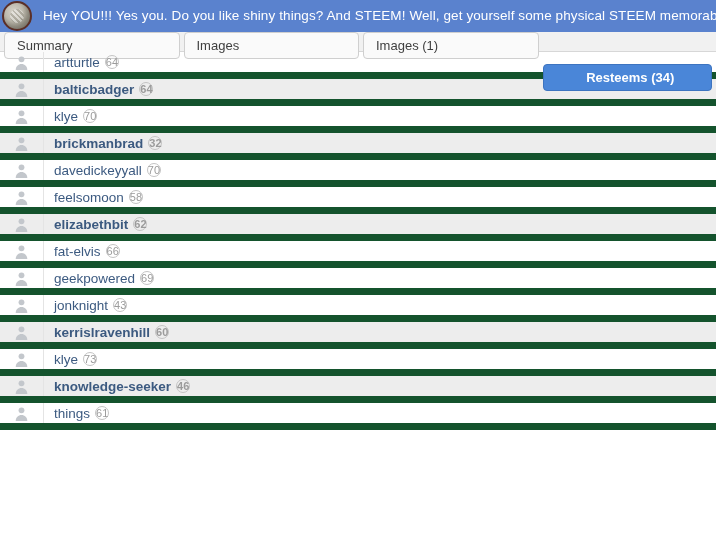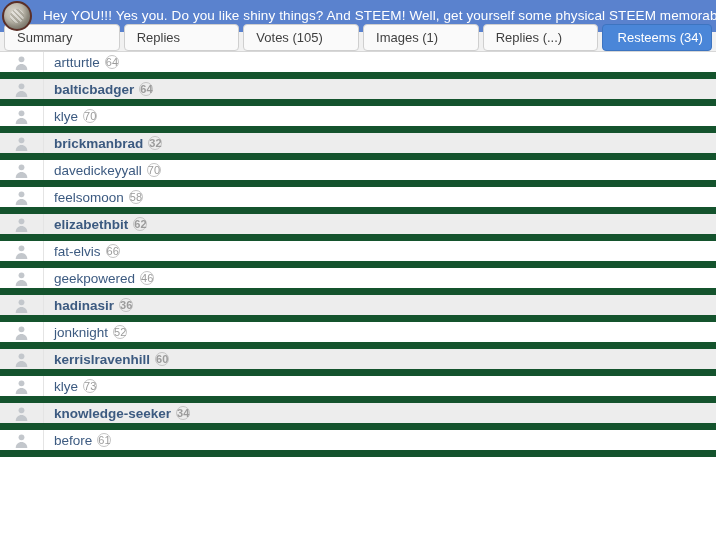--- a/index.html
+++ b/index.html
@@ -57,21 +57,21 @@
     margin-left: 11px;
     letter-spacing: .1px;
   }
 
   
   .tabbar {
     height: 20px;
     background: #f1f1f1;
     border-bottom: 1px solid #d7d7d7;
     display: flex;
-    align-items: flex-end;
+    align-items: flex-start;
     padding: 0 4px;
     box-sizing: border-box;
     gap: 4px;
   }
   .tab {
     flex: 1 1 0;
     height: 27px;
     background: #fafafa;
     border: 1px solid #cfcfcf;
     border-radius: 4px;
@@ -82,23 +82,24 @@
     font-size: 13px;
     color: #3f3f3f;
     cursor: pointer;
     white-space: nowrap;
     overflow: hidden;
   }
   .tab.active {
     background: #4a86d8;
     border-color: #3d74c0;
     color: #ffffff;
-    font-weight: normal;
+    font-weight: bold;
     justify-content: center;
     padding-left: 6px;
+    margin-top: 32px;
   }
 
   
   .list {
     background: #ffffff;
   }
   .row {
     height: 27px;
     display: flex;
     align-items: center;
@@ -153,24 +154,22 @@
 </head>
 <body>
 
 <div class="promo-banner">
   <div class="promo-avatar"></div>
   <div class="promo-text">Hey YOU!!! Yes you. Do you like shiny things? And STEEM! Well, get yourself some physical STEEM memorabilia before</div>
 </div>
 
 <div class="tabbar">
   <div class="tab">Summary</div>
-  <div class="tab">Replies</div>
-  <div class="tab">Votes (105)</div>
+  <div class="tab">Images</div>
   <div class="tab">Images (1)</div>
-  <div class="tab">Replies (...)</div>
   <div class="tab active">Resteems (34)</div>
 </div>
 
 <div class="list" id="resteem-list">
     <div class="row">
       <div class="row-avatar">
         <svg class="person-icon" viewBox="0 0 16 16" xmlns="http://www.w3.org/2000/svg">
           <circle cx="8" cy="4.6" r="3.1" fill="#c3c7cc"></circle>
           <path d="M1.8 16c0-3.7 2.8-6.3 6.2-6.3S14.2 12.3 14.2 16z" fill="#c3c7cc"></path>
         </svg>
@@ -266,45 +265,33 @@
     </div>
     <div class="row">
       <div class="row-avatar">
         <svg class="person-icon" viewBox="0 0 16 16" xmlns="http://www.w3.org/2000/svg">
           <circle cx="8" cy="4.6" r="3.1" fill="#c3c7cc"></circle>
           <path d="M1.8 16c0-3.7 2.8-6.3 6.2-6.3S14.2 12.3 14.2 16z" fill="#c3c7cc"></path>
         </svg>
       </div>
       <div class="row-body">
         <span class="username">geekpowered</span>
-        <span class="rep-badge">46</span>
-      </div>
-    </div>
-    <div class="row alt">
-      <div class="row-avatar">
-        <svg class="person-icon" viewBox="0 0 16 16" xmlns="http://www.w3.org/2000/svg">
-          <circle cx="8" cy="4.6" r="3.1" fill="#c3c7cc"></circle>
-          <path d="M1.8 16c0-3.7 2.8-6.3 6.2-6.3S14.2 12.3 14.2 16z" fill="#c3c7cc"></path>
-        </svg>
-      </div>
-      <div class="row-body">
-        <span class="username">hadinasir</span>
-        <span class="rep-badge">36</span>
+        <span class="rep-badge">69</span>
       </div>
     </div>
     <div class="row">
       <div class="row-avatar">
         <svg class="person-icon" viewBox="0 0 16 16" xmlns="http://www.w3.org/2000/svg">
           <circle cx="8" cy="4.6" r="3.1" fill="#c3c7cc"></circle>
           <path d="M1.8 16c0-3.7 2.8-6.3 6.2-6.3S14.2 12.3 14.2 16z" fill="#c3c7cc"></path>
         </svg>
       </div>
       <div class="row-body">
         <span class="username">jonknight</span>
-        <span class="rep-badge">52</span>
+        <span class="rep-badge">43</span>
       </div>
     </div>
     <div class="row alt">
       <div class="row-avatar">
         <svg class="person-icon" viewBox="0 0 16 16" xmlns="http://www.w3.org/2000/svg">
           <circle cx="8" cy="4.6" r="3.1" fill="#c3c7cc"></circle>
           <path d="M1.8 16c0-3.7 2.8-6.3 6.2-6.3S14.2 12.3 14.2 16z" fill="#c3c7cc"></path>
         </svg>
       </div>
       <div class="row-body">
@@ -326,28 +313,28 @@
     </div>
     <div class="row alt">
       <div class="row-avatar">
         <svg class="person-icon" viewBox="0 0 16 16" xmlns="http://www.w3.org/2000/svg">
           <circle cx="8" cy="4.6" r="3.1" fill="#c3c7cc"></circle>
           <path d="M1.8 16c0-3.7 2.8-6.3 6.2-6.3S14.2 12.3 14.2 16z" fill="#c3c7cc"></path>
         </svg>
       </div>
       <div class="row-body">
         <span class="username">knowledge-seeker</span>
-        <span class="rep-badge">34</span>
-      </div>
-    </div>
-    <div class="row">
-      <div class="row-avatar">
-        <svg class="person-icon" viewBox="0 0 16 16" xmlns="http://www.w3.org/2000/svg">
-          <circle cx="8" cy="4.6" r="3.1" fill="#c3c7cc"></circle>
-          <path d="M1.8 16c0-3.7 2.8-6.3 6.2-6.3S14.2 12.3 14.2 16z" fill="#c3c7cc"></path>
-        </svg>
-      </div>
-      <div class="row-body">
-        <span class="username">before</span>
+        <span class="rep-badge">46</span>
+      </div>
+    </div>
+    <div class="row">
+      <div class="row-avatar">
+        <svg class="person-icon" viewBox="0 0 16 16" xmlns="http://www.w3.org/2000/svg">
+          <circle cx="8" cy="4.6" r="3.1" fill="#c3c7cc"></circle>
+          <path d="M1.8 16c0-3.7 2.8-6.3 6.2-6.3S14.2 12.3 14.2 16z" fill="#c3c7cc"></path>
+        </svg>
+      </div>
+      <div class="row-body">
+        <span class="username">things</span>
         <span class="rep-badge">61</span>
       </div>
     </div>
   </div>
 
 </body></html>

